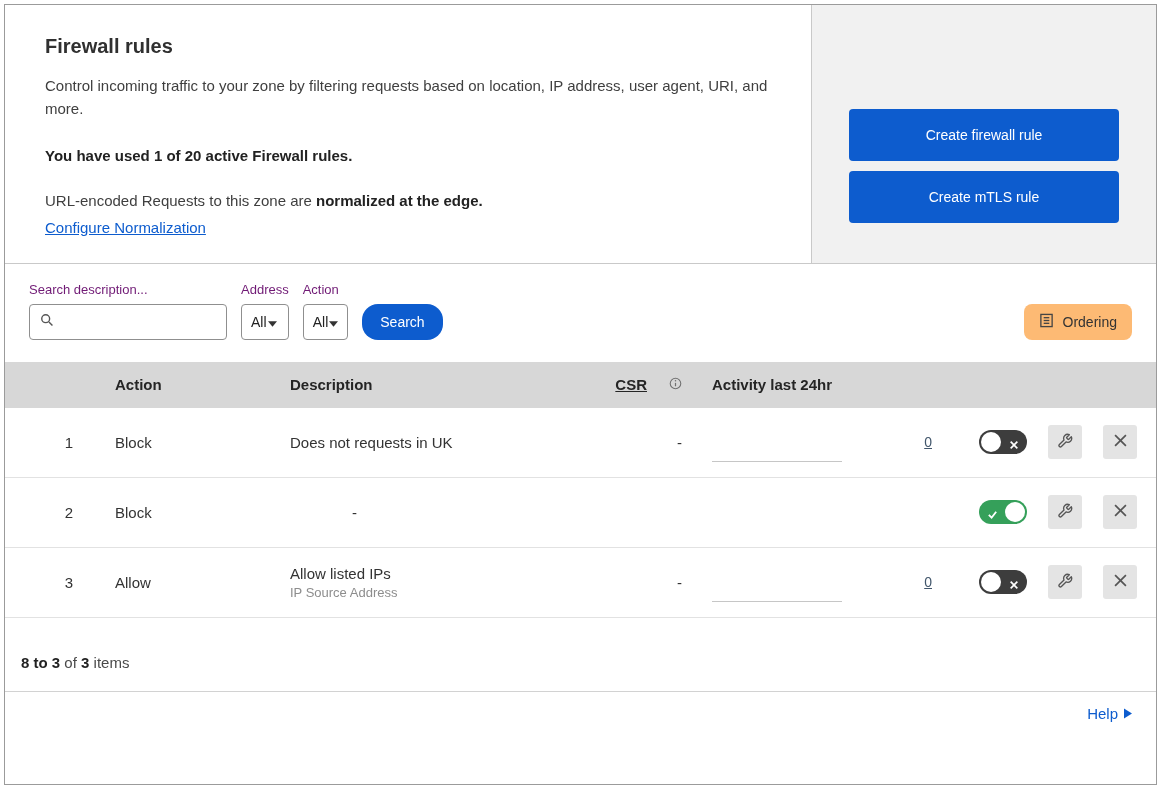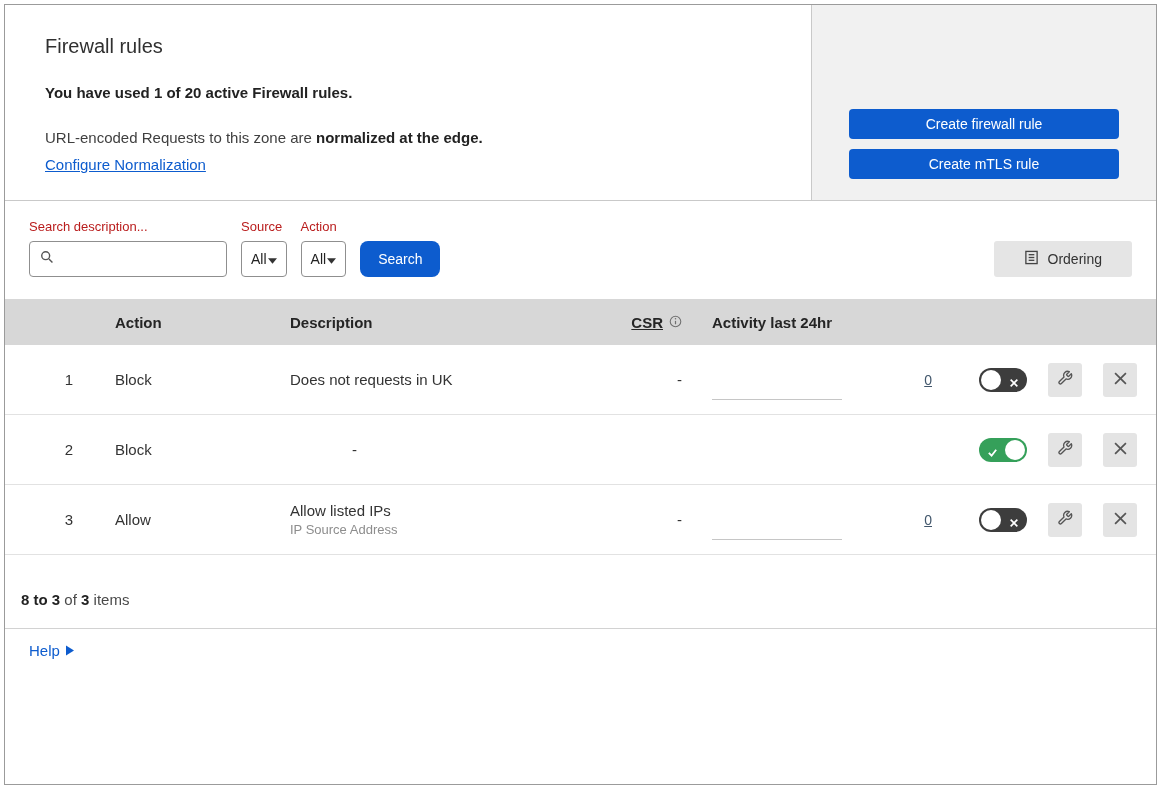--- a/index.html
+++ b/index.html
@@ -8,77 +8,78 @@
     font-family: "Liberation Sans", sans-serif;
     width: 1161px; height: 791px;
     color: #333;
   }
   .page { margin: 4px; border: 1px solid #9b9b9b; background: #fff; height: 781px; display: flex; flex-direction: column; }
 
   
   .hero { display: flex; border-bottom: 1px solid #c9c9c9; }
   .hero-left { flex: 1; padding: 30px 40px 26px; border-right: 1px solid #c9c9c9; background: #fff; }
   .hero-right { width: 344px; background: #f1f1f1; display: flex; flex-direction: column; align-items: center; padding-top: 104px; gap: 10px; }
-  .page-title { font-size: 20px; font-weight: 400; color: #303030; margin-bottom: 16px; }
+  .page-title { font-size: 20px; font-weight: 700; color: #303030; margin-bottom: 16px; }
   .hero-desc { font-size: 15px; color: #3f3f3f; line-height: 1.55; max-width: 730px; }
   .usage { margin-top: 26px; font-size: 15px; font-weight: 700; color: #222; }
   .norm { margin-top: 28px; font-size: 15px; color: #3f3f3f; }
   .norm b { color: #222; }
   .link { display: inline-block; margin-top: 10px; font-size: 15px; color: var(--link, #0d5cce); text-decoration: underline; cursor: pointer; }
-  .btn-primary { width: 270px; height: 30px; background: var(--accent, #0d5cce); color: #fff; border: none; border-radius: 4px; font-size: 14px; font-family: inherit; cursor: pointer; }
+  .btn-primary { width: 270px; height: 52px; background: var(--accent, #0d5cce); color: #fff; border: none; border-radius: 4px; font-size: 14px; font-family: inherit; cursor: pointer; }
 
   
   .filters { display: flex; align-items: flex-end; gap: 14px; padding: 18px 24px 22px; }
-  .fgroup .flabel { display: block; font-size: 13px; color: #b91c1c; margin-bottom: 7px; }
+  .fgroup .flabel { display: block; font-size: 13px; color: #701a75; margin-bottom: 7px; }
   .search-box { width: 198px; height: 36px; border: 1px solid #8f8f8f; border-radius: 4px; display: flex; align-items: center; padding: 0 10px; background: #fff; }
   .search-box input { border: none; outline: none; flex: 1; font-size: 14px; font-family: inherit; margin-left: 8px; min-width: 0; }
   .select { height: 36px; border: 1px solid #8f8f8f; border-radius: 4px; background: #fff; display: flex; align-items: center; gap: 1px; padding: 0 9px; font-size: 14px; color: #222; cursor: pointer; }
-  .btn-search { height: 36px; padding: 0 18px; background: var(--accent, #0d5cce); color: #fff; border: none; border-radius: 8px; font-size: 14px; font-family: inherit; cursor: pointer; }
-  .btn-ordering { margin-left: auto; height: 36px; padding: 0 30px; background: #e5e5e5; border: none; border-radius: 3px; font-size: 14px; color: #333; display: flex; align-items: center; gap: 9px; font-family: inherit; cursor: pointer; }
+  .btn-search { height: 36px; padding: 0 18px; background: var(--accent, #0d5cce); color: #fff; border: none; border-radius: 16px; font-size: 14px; font-family: inherit; cursor: pointer; }
+  .btn-ordering { margin-left: auto; height: 36px; padding: 0 15px; background: #fdba74; border: none; border-radius: 8px; font-size: 14px; color: #333; display: flex; align-items: center; gap: 9px; font-family: inherit; cursor: pointer; }
 
   
   .thead { display: flex; align-items: center; background: #d7d7d7; height: 46px; font-size: 15px; font-weight: 700; color: #252525; }
   .row { display: flex; align-items: center; height: 70px; border-bottom: 1px solid #e2e2e2; font-size: 15px; color: #333; }
   .col-num { width: 90px; text-align: right; padding-right: 22px; }
   .col-action { width: 175px; padding-left: 20px; }
   .col-desc { width: 325px; padding-left: 20px; }
   .desc-main { font-size: 15px; color: #333; }
   .desc-sub { font-size: 13px; color: #8d8d8d; margin-top: 3px; }
   .col-csr { width: 105px; text-align: right; padding-right: 18px; }
-  .col-csr .hdr-inner { display: inline-flex; align-items: center; gap: 6px; text-decoration: underline; }
+  .col-csr .hdr-inner { display: inline-flex; align-items: center; gap: 22px; text-decoration: underline; }
   .col-activity { width: 240px; padding-left: 12px; display: flex; align-items: center; }
   .spark { width: 130px; height: 40px; border-bottom: 1px solid #c6c6c6; }
   .spark svg { display: block; width: 130px; height: 40px; }
   .count { margin-left: auto; margin-right: 8px; font-size: 14px; color: #41566b; text-decoration: underline; cursor: pointer; }
   .col-controls { flex: 1; display: flex; align-items: center; justify-content: flex-end; gap: 21px; padding-right: 19px; }
 
   .toggle { width: 48px; height: 24px; border-radius: 12px; position: relative; cursor: pointer; flex: none; }
   .toggle .knob { width: 20px; height: 20px; border-radius: 50%; background: #fff; position: absolute; top: 2px; }
   .toggle.off { background: #3d3d3d; }
   .toggle.off .knob { left: 2px; }
   .toggle.off .state-icon { position: absolute; right: 8px; top: 6px; }
   .toggle.on { background: var(--toggle-on, #35a05a); }
   .toggle.on .knob { right: 2px; }
   .toggle.on .state-icon { position: absolute; left: 8px; top: 6px; }
 
   .icon-btn { width: 34px; height: 34px; background: #e4e4e4; border: none; border-radius: 3px; display: flex; align-items: center; justify-content: center; cursor: pointer; flex: none; }
 
   .table-footer { padding: 36px 16px 20px; font-size: 15px; color: #4a4a4a; border-bottom: 1px solid #d2d2d2; }
   .table-footer b { color: #222; }
-  .help-row { padding: 13px 24px; }
+  .help-row { padding: 13px 24px; text-align: right; }
   .help-link { color: var(--link, #0d5cce); font-size: 15px; display: inline-flex; align-items: center; gap: 6px; cursor: pointer; }
 </style>
 </head>
 <body>
 
 <div class="page">
 
   <div class="hero">
     <div class="hero-left">
       <div class="page-title">Firewall rules</div>
+      <div class="hero-desc">Control incoming traffic to your zone by filtering requests based on location, IP address, user agent, URI, and more.</div>
       <div class="usage">You have used 1 of 20 active Firewall rules.</div>
       <div class="norm"><span>URL-encoded Requests to this zone are </span><b>normalized at the edge.</b></div>
       <a class="link">Configure Normalization</a>
     </div>
     <div class="hero-right">
       <button class="btn-primary">Create firewall rule</button>
       <button class="btn-primary">Create mTLS rule</button>
     </div>
   </div>
 
@@ -89,21 +90,21 @@
         <span>
           <svg width="14" height="14" viewBox="0 0 16 16">
               <circle cx="6.5" cy="6.5" r="4.5" fill="none" stroke="#555" stroke-width="1.6"></circle>
               <line x1="10.2" y1="10.2" x2="14.2" y2="14.2" stroke="#555" stroke-width="1.6"></line>
             </svg>
         </span>
         <input type="text" value="" style="">
       </div>
     </div>
     <div class="fgroup">
-      <span class="flabel">Source</span>
+      <span class="flabel">Address</span>
       <div class="select">
         <span>All</span>
         <span><svg width="9" height="6" viewBox="0 0 10 6">
               <polygon points="0,0 10,0 5,6" fill="#333"></polygon>
             </svg></span>
       </div>
     </div>
     <div class="fgroup">
       <span class="flabel">Action</span>
       <div class="select">

